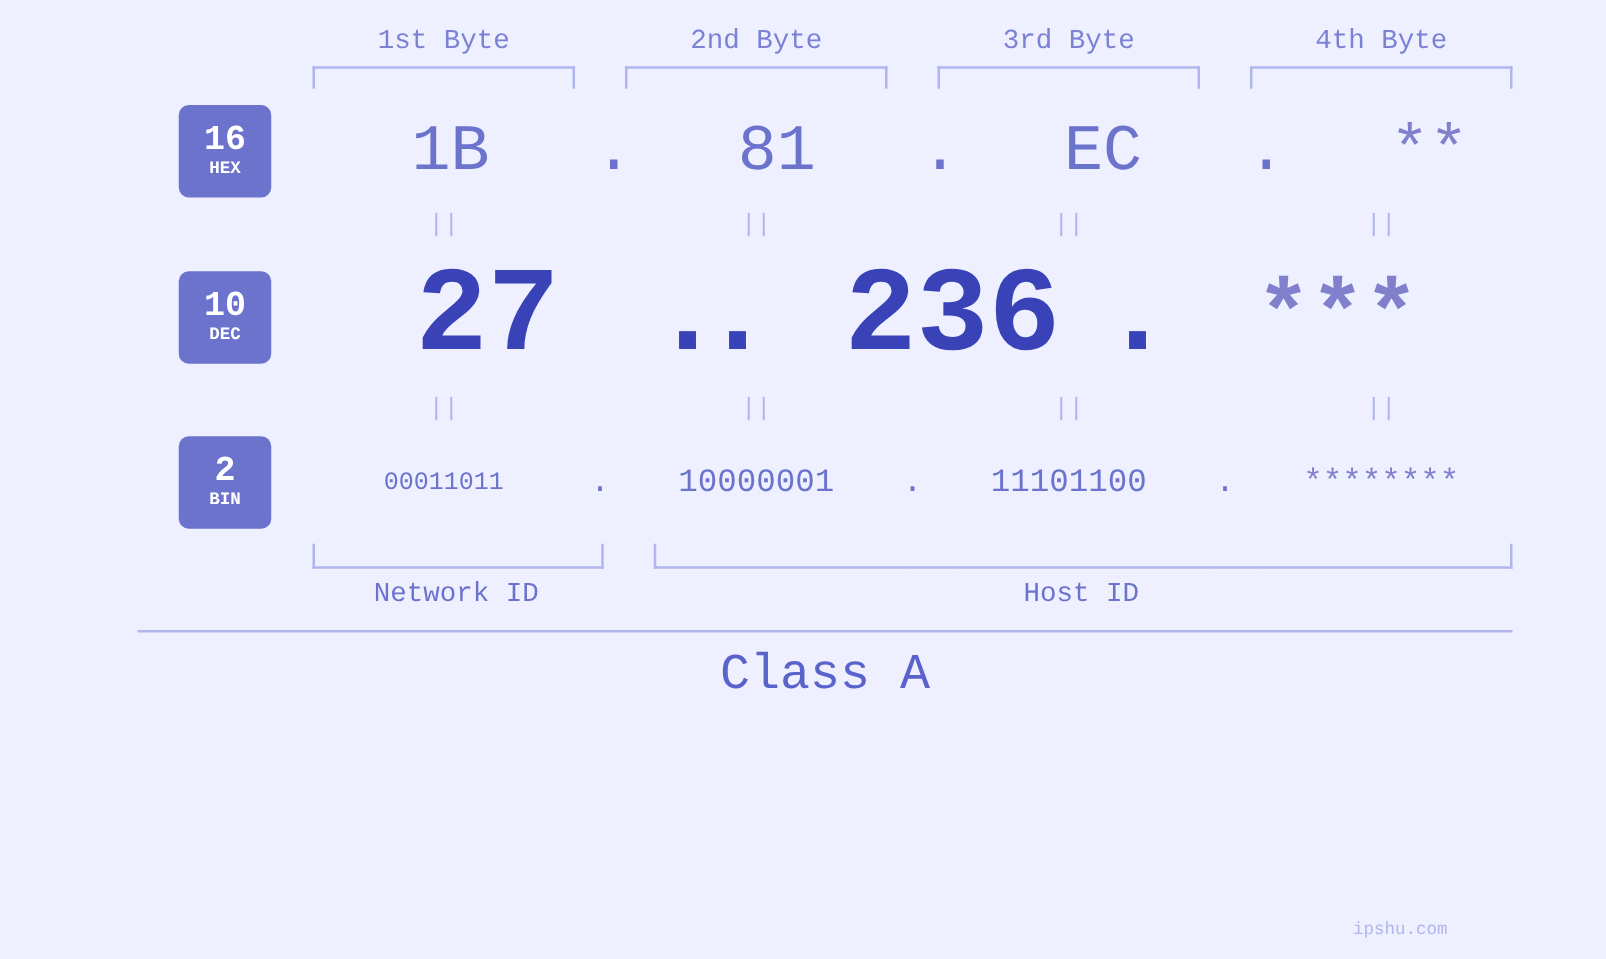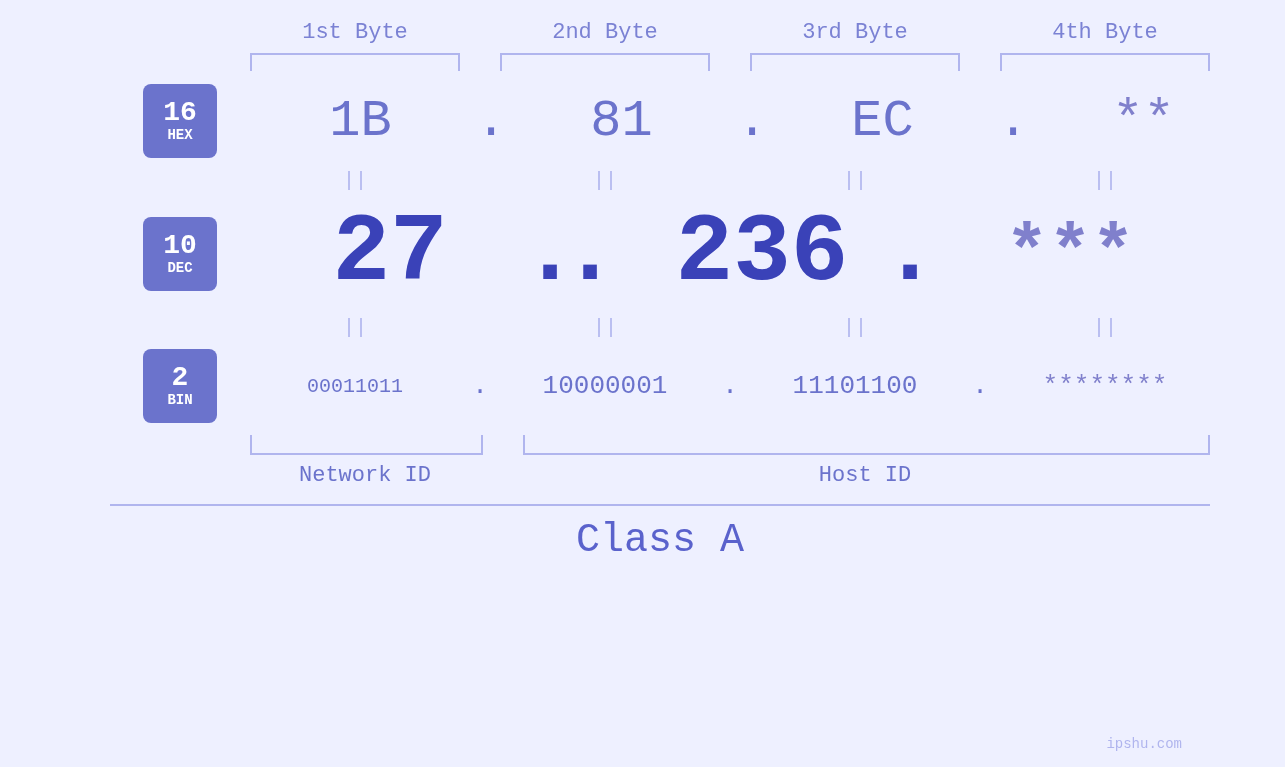--- a/index.html
+++ b/index.html
@@ -44,21 +44,21 @@
 
     .badge-label {
       font-size: 14px;
       font-weight: bold;
     }
 
     
     .watermark {
       position: absolute;
       bottom: 15px;
-      right: 8px;
+      right: 32px;
       color: #b0b5ee;
       font-size: 14px;
       font-family: 'Courier New', Courier, monospace;
     }
   </style>
 </head>
 <body>
 
 <div class="container">
 

